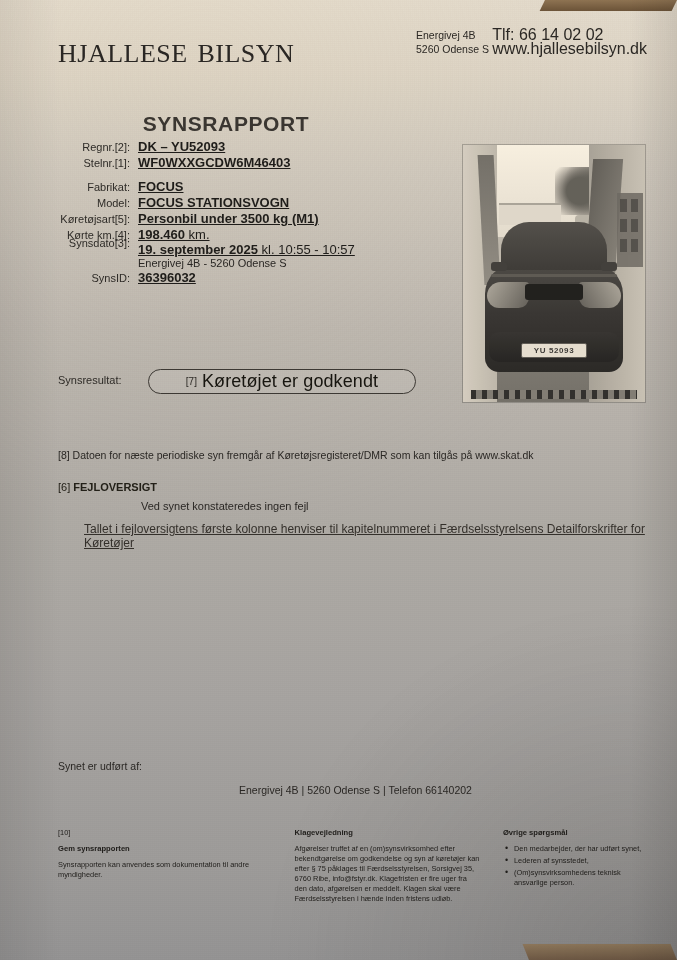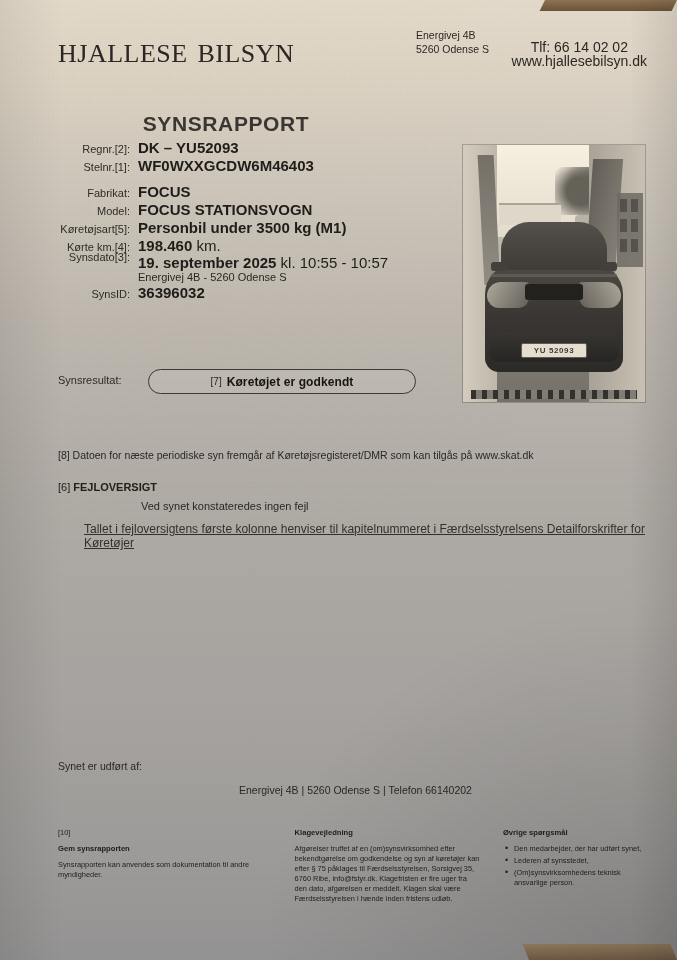--- a/index.html
+++ b/index.html
@@ -76,41 +76,41 @@
     text-transform: lowercase;
     margin-top: 8px;
   }
   .logo::first-letter { font-size: 1em; }
 
   .hdr-mid {
     position: absolute; left: 416px; top: 28px;
     font-size: 10.5px; line-height: 14px; color: #2b2824;
   }
   .hdr-right {
-    position: absolute; right: 30px; top: 40px;
-    font-size: 14px; line-height: 14px; color: #2b2824; text-align: center;
+    position: absolute; right: 30px; top: 28px;
+    font-size: 16px; line-height: 14px; color: #2b2824; text-align: left;
   }
 
   
   .title {
     position: absolute; left: 0; top: 112px; width: 452px;
     text-align: center;
     font-size: 21px; font-weight: bold; letter-spacing: .6px;
     color: #3a3631;
   }
 
   
   .fields { position: absolute; left: 0; top: 139px; width: 452px; }
   .frow { display: flex; align-items: baseline; margin-bottom: 1px; }
   .frow.gap { margin-top: 9px; }
   .flabel {
     width: 138px; text-align: right; padding-right: 8px;
     font-size: 11px; color: #2e2b27; white-space: nowrap;
   }
-  .fval { font-size: 15px; font-weight: bold; color: #1f1d1a; white-space: nowrap; }
+  .fval { font-size: 13px; font-weight: bold; color: #1f1d1a; white-space: nowrap; text-decoration: underline; }
   .fval .thin { font-weight: normal; }
   .fsub { font-size: 11px; font-weight: normal; color: #2a2724; }
   .frow.sub { margin-top: -1px; }
   .frow.sub .flabel { position: relative; top: -7px; }
 
   
   .photo {
     position: absolute; left: 463px; top: 145px; width: 182px; height: 257px;
     overflow: hidden;
     background: #b9b2a6;
@@ -176,21 +176,21 @@
 
   
   .res-label { position: absolute; left: 58px; top: 374px; font-size: 11px; color:#2e2b27; }
   .res-box {
     position: absolute; left: 148px; top: 369px; width: 268px; height: 25px;
     border: 1.5px solid #3c3833; border-radius: 13px;
     display: flex; align-items: center; justify-content: center;
     background: rgba(255,255,255,.07);
   }
   .res-box .num { font-size: 10px; font-weight: normal; margin-right: 5px; color:#2b2824; }
-  .res-box .txt { font-size: 12px; font-weight: bold; color:#17150f; letter-spacing:.1px; }
+  .res-box .txt { font-size: 18px; font-weight: normal; color:#17150f; letter-spacing:.1px; }
 
   
   .note8 { position: absolute; left: 58px; top: 449px; font-size: 10.5px; color:#2a2724; }
   .fejl-h { position: absolute; left: 58px; top: 481px; font-size: 11px; font-weight: bold; color:#232018; }
   .fejl-h .n { font-weight: normal; }
   .fejl-body { position: absolute; left: 141px; top: 500px; font-size: 11px; color:#2a2724; }
   .fejl-foot { position: absolute; left: 84px; top: 522px; font-size: 12px; color:#34302b;text-decoration:underline; }
 
   
   .insp-label { position: absolute; left: 58px; top: 760px; font-size: 10.5px; color:#2a2724; }

